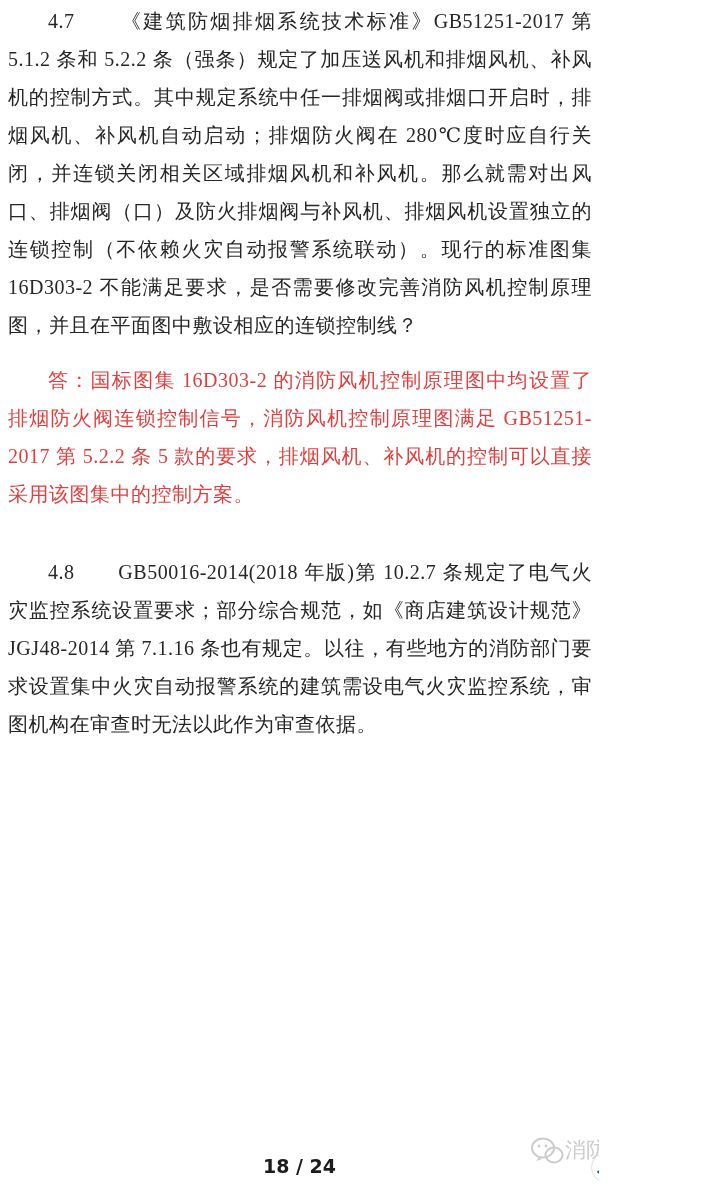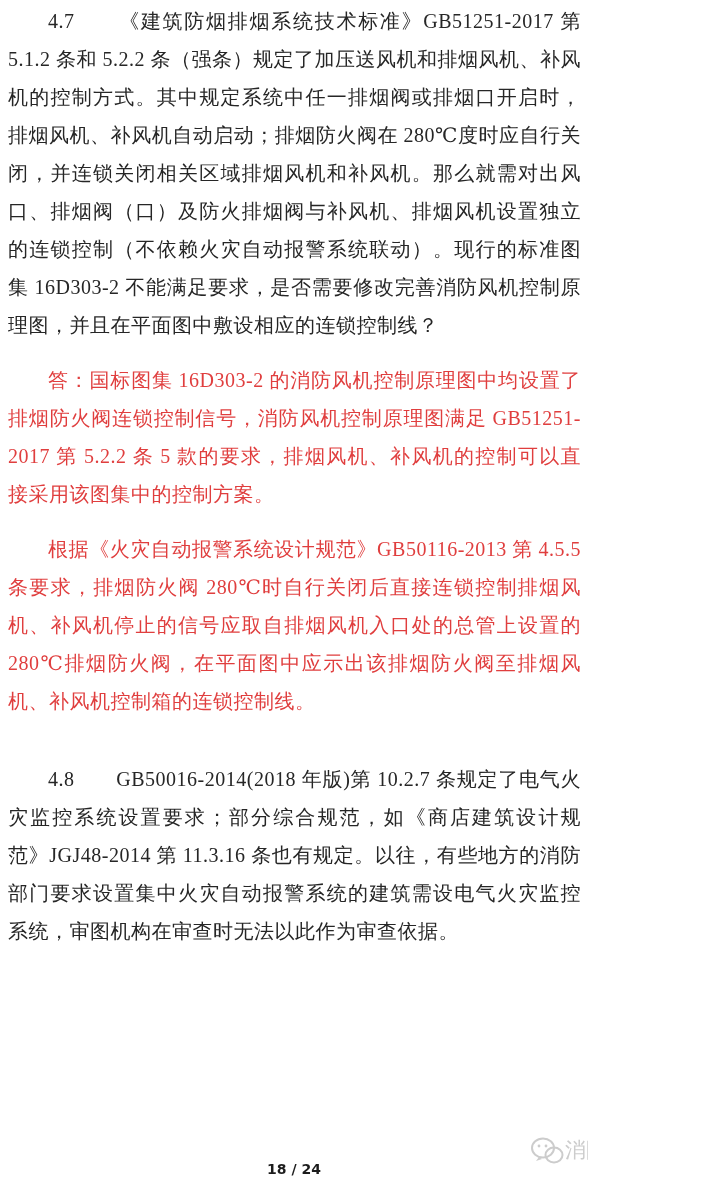--- a/index.html
+++ b/index.html
@@ -3,20 +3,21 @@
 <meta charset="utf-8">
 <style>
   html, body { margin: 0; padding: 0; background: #ffffff; }
   .page {
     position: relative;
     width: 588px;
     height: 1186px;
     background: #ffffff;
     overflow: hidden;
     font-family: "Liberation Serif", "DejaVu Serif", serif;
+    padding-left: 11px;
   }
   .content {
     position: absolute;
     left: 8px;
     right: 7px;
     top: 2px;
   }
   .content p {
     margin: 0;
     font-size: 20px;
@@ -32,21 +33,21 @@
   .content p.gap-tiny { margin-top: 3px; }
 
   .footer-page {
     position: absolute;
     left: 0;
     right: 0;
     bottom: 9px;
     text-align: center;
     font-family: "DejaVu Sans", "Liberation Sans", sans-serif;
     font-weight: bold;
-    font-size: 14px;
+    font-size: 19px;
     color: #1c1c1c;
   }
 
   .watermark {
     position: absolute;
     left: 450px;
     top: 1120px;
     width: 263px;
     height: 66px;
   }
@@ -104,22 +105,21 @@
   }
 </style>
 </head>
 <body>
 
 <div class="page">
 
   <div class="content">
     <p>4.7　　《建筑防烟排烟系统技术标准》GB51251-2017 第 5.1.2 条和 5.2.2 条（强条）规定了加压送风机和排烟风机、补风机的控制方式。其中规定系统中任一排烟阀或排烟口开启时，排烟风机、补风机自动启动；排烟防火阀在 280℃度时应自行关闭，并连锁关闭相关区域排烟风机和补风机。那么就需对出风口、排烟阀（口）及防火排烟阀与补风机、排烟风机设置独立的连锁控制（不依赖火灾自动报警系统联动）。现行的标准图集 16D303-2 不能满足要求，是否需要修改完善消防风机控制原理图，并且在平面图中敷设相应的连锁控制线？</p>
     <p class="answer gap-small">答：国标图集 16D303-2 的消防风机控制原理图中均设置了排烟防火阀连锁控制信号，消防风机控制原理图满足 GB51251-2017 第 5.2.2 条 5 款的要求，排烟风机、补风机的控制可以直接采用该图集中的控制方案。</p>
-    <p class="answer gap-small">根据《火灾自动报警系统设计规范》GB50116-2013 第 4.5.5 条要求，排烟防火阀 280℃时自行关闭后直接连锁控制排烟风机、补风机停止的信号应取自排烟风机入口处的总管上设置的 280℃排烟防火阀，在平面图中应示出该排烟防火阀至排烟风机、补风机控制箱的连锁控制线。</p>
-    <p class="gap-section">4.8　　GB50016-2014(2018 年版)第 10.2.7 条规定了电气火灾监控系统设置要求；部分综合规范，如《商店建筑设计规范》JGJ48-2014 第 11.3.16 条也有规定。以往，有些地方的消防部门要求设置集中火灾自动报警系统的建筑需设电气火灾监控系统，审图机构在审查时无法以此作为审查依据。</p>
+    <p class="gap-section">4.8　　GB50016-2014(2018 年版)第 10.2.7 条规定了电气火灾监控系统设置要求；部分综合规范，如《商店建筑设计规范》JGJ48-2014 第 7.1.16 条也有规定。以往，有些地方的消防部门要求设置集中火灾自动报警系统的建筑需设电气火灾监控系统，审图机构在审查时无法以此作为审查依据。</p>
   </div>
 
   <div class="watermark">
     <span class="wm-text">消防物联网行业</span>
     <svg class="wm-wechat" viewBox="0 0 34 30" aria-hidden="true">
       <g fill="none" stroke="#cccccc" stroke-width="2">
         <ellipse cx="13" cy="12" rx="11" ry="9.5"></ellipse>
         <ellipse cx="24" cy="19" rx="8.5" ry="7.5"></ellipse>
       </g>
       <circle cx="9" cy="10" r="1.4" fill="#cccccc"></circle>

